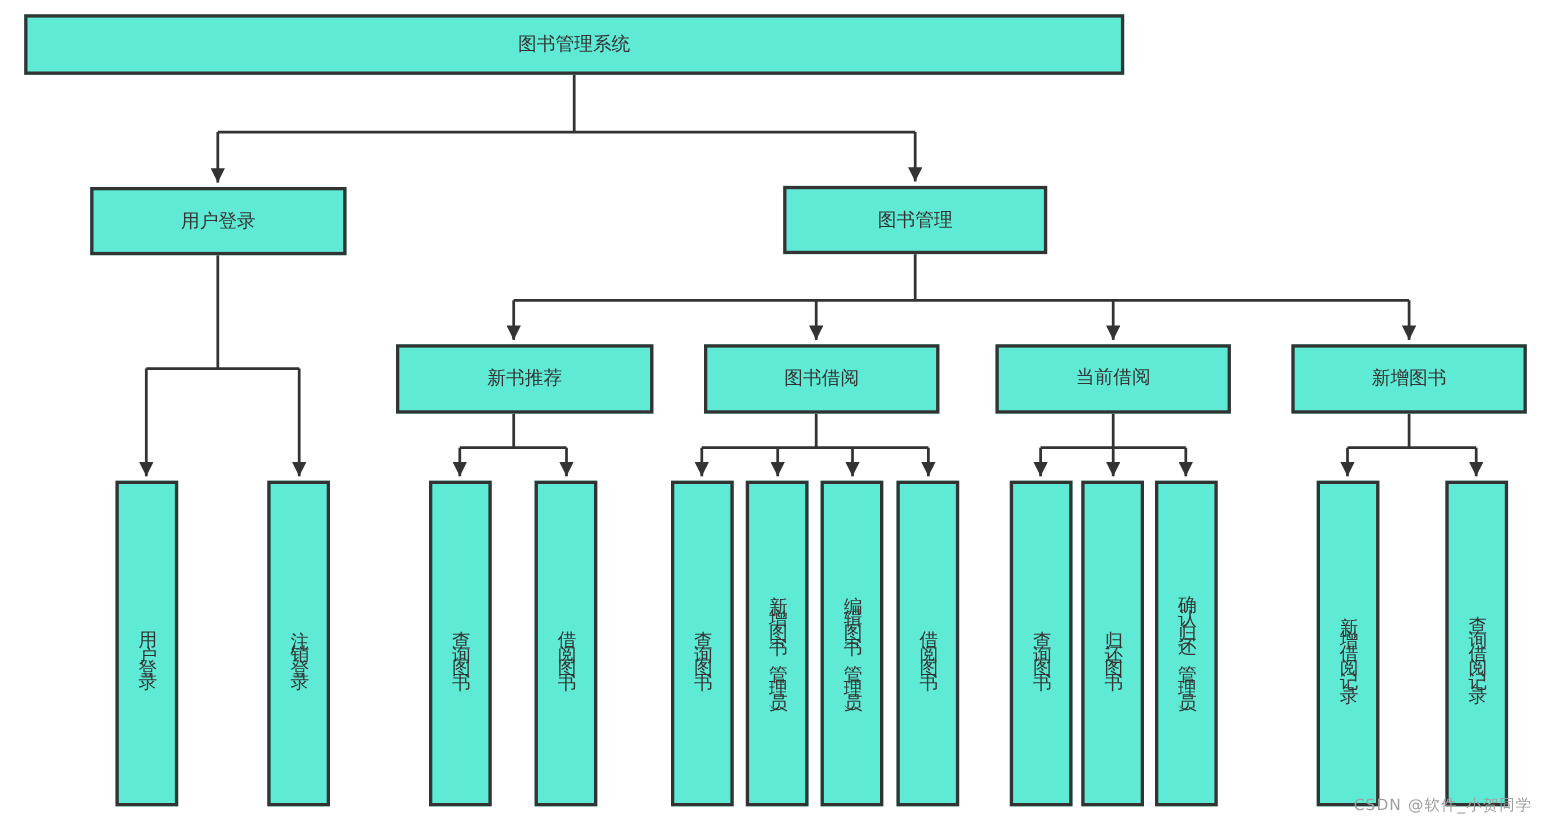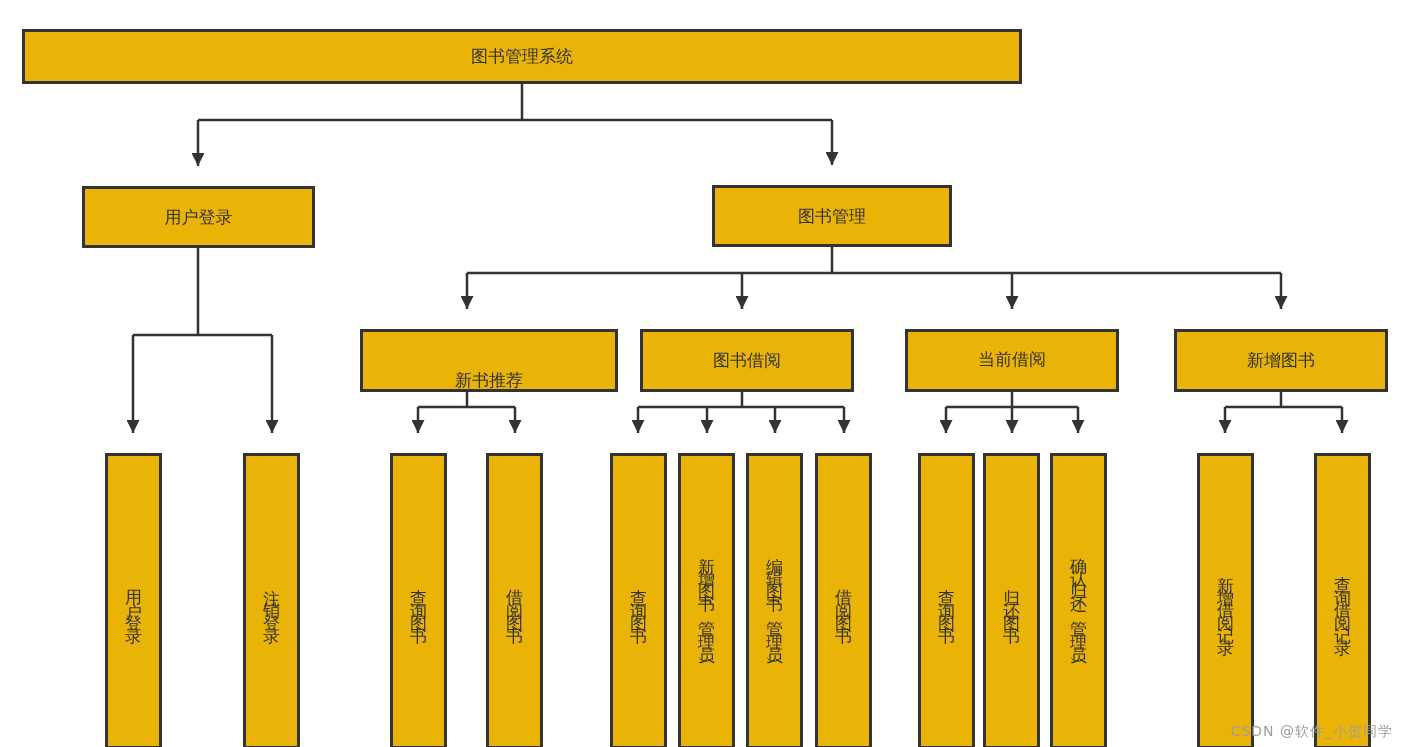--- a/index.html
+++ b/index.html
@@ -19,47 +19,46 @@
     position: absolute;
     left: 0;
     top: 0;
     width: 1405px;
     height: 747px;
     pointer-events: none;
   }
   .node {
     position: absolute;
     box-sizing: border-box;
-    background: #eab308;
+    background: #5eead4;
     border: 3px solid #333333;
     display: flex;
     align-items: center;
     justify-content: center;
     color: #333333;
     font-size: 17px;
     line-height: 1;
     white-space: nowrap;
-    margin-top: 16px;
   }
   
   .hbox { }
   
   .vbox { }
   .vbox .vtext {
     writing-mode: vertical-rl;
     text-orientation: mixed;
     letter-spacing: 0.75em;
     font-size: 17px;
     color: #333333;
   }
   
   #n-root            { left: 22px;   top: 13px;  width: 1000px; height: 55px; }
   #n-user-login      { left: 82px;   top: 170px; width: 233px;  height: 62px; }
   #n-book-mgmt       { left: 712px;  top: 169px; width: 240px;  height: 62px; justify-content: center; }
-  #n-new-book-rec    { left: 360px;  top: 313px; width: 258px;  height: 63px; align-items: flex-end; }
+  #n-new-book-rec    { left: 360px;  top: 313px; width: 234px;  height: 63px; }
   #n-book-borrow     { left: 640px;  top: 313px; width: 214px;  height: 63px; }
   #n-current-borrow  { left: 905px;  top: 313px; width: 214px;  height: 63px; font-family: Liberation Mono, monospace; }
   #n-borrow-record   { left: 1174px; top: 313px; width: 214px;  height: 63px; }
   .vbox              { top: 437px; width: 57px; height: 296px; }
   #n-ul-login        { left: 105px; }
   #n-ul-logout       { left: 243px; }
   #n-nb-query        { left: 390px; }
   #n-nb-borrow       { left: 486px; }
   #n-bb-query        { left: 610px; }
   #n-bb-add          { left: 678px; }

